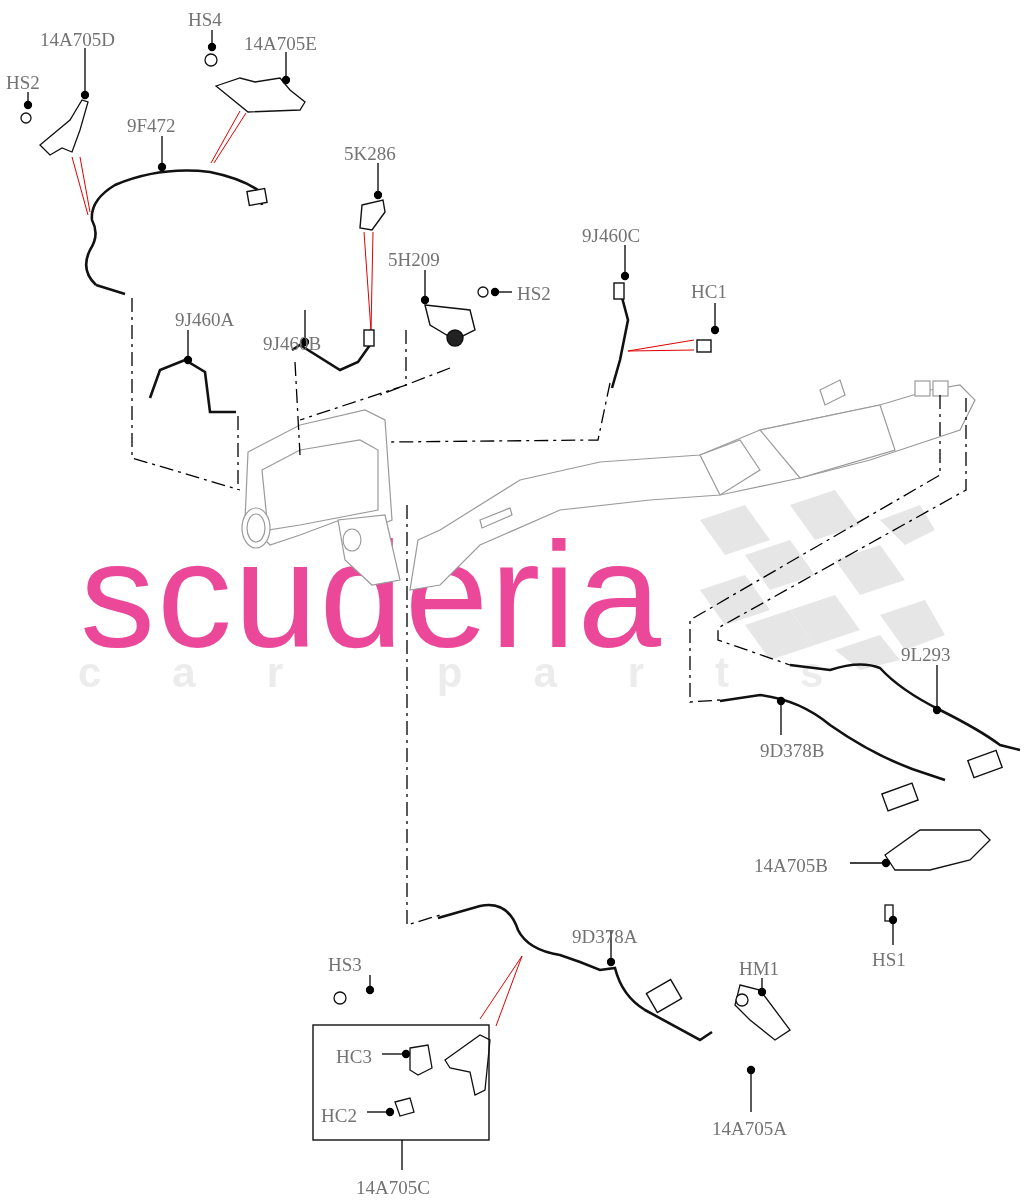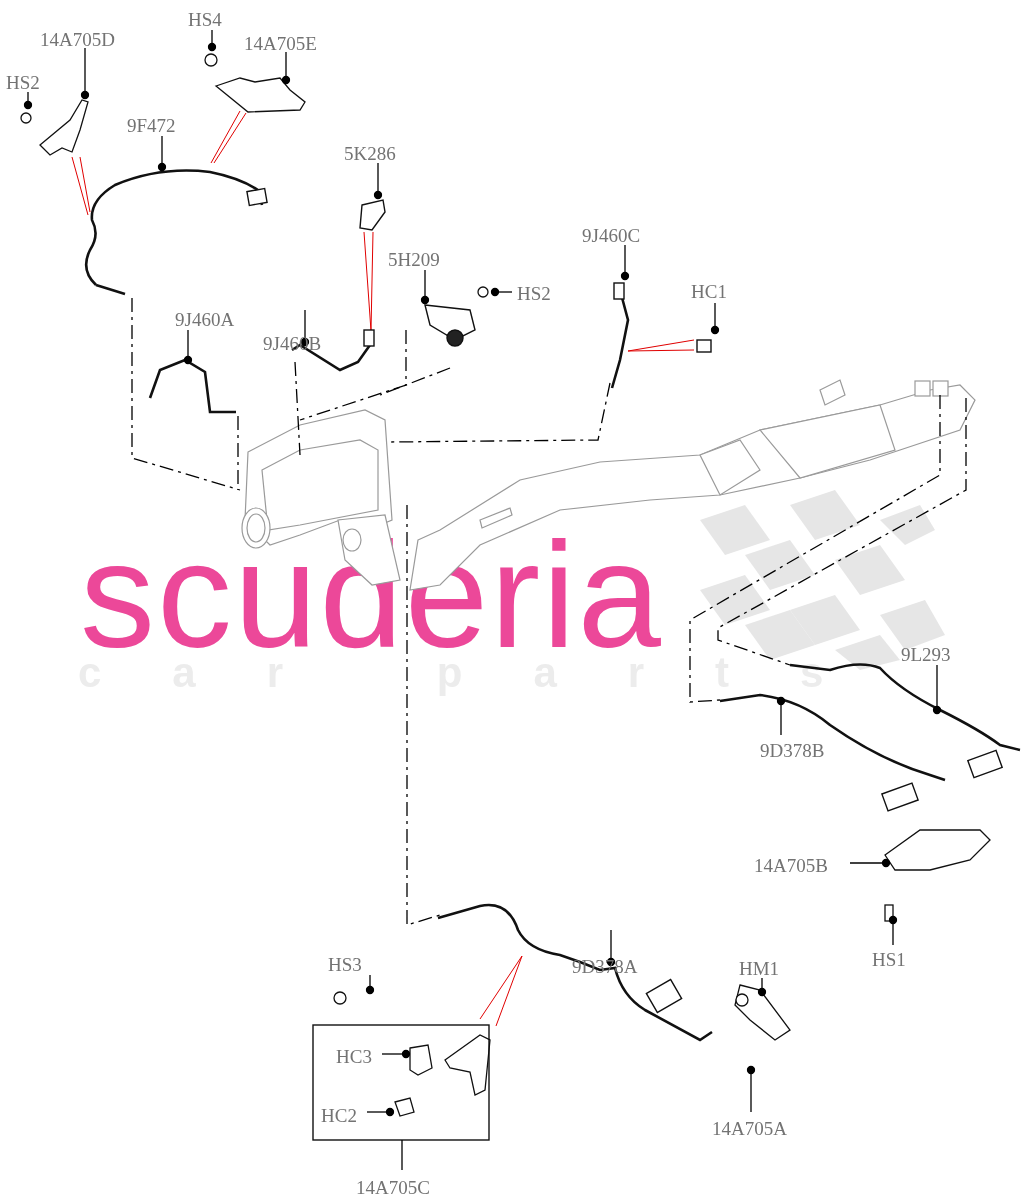--- a/index.html
+++ b/index.html
@@ -170,21 +170,21 @@
     <div class="lbl" style="left: 344px; top: 144px; text-align: center;">5K286</div>
     <div class="lbl" style="left: 582px; top: 226px;">9J460C</div>
     <div class="lbl" style="left: 388px; top: 250px;">5H209</div>
     <div class="lbl" style="left: 517px; top: 284px;">HS2</div>
     <div class="lbl" style="left: 691px; top: 282px;">HC1</div>
     <div class="lbl" style="left: 263px; top: 290px; margin-top: 44px;">9J460B</div>
     <div class="lbl" style="left: 146px; top: 310px; margin-left: 29px;">9J460A</div>
     <div class="lbl" style="left: 901px; top: 645px; text-align: center;">9L293</div>
     <div class="lbl" style="left: 760px; top: 741px;">9D378B</div>
     <div class="lbl" style="left: 754px; top: 856px;">14A705B</div>
-    <div class="lbl" style="left: 572px; top: 957px;">9D378A</div>
+    <div class="lbl" style="left: 572px; top: 927px;">9D378A</div>
     <div class="lbl" style="left: 872px; top: 950px;">HS1</div>
     <div class="lbl" style="left: 328px; top: 955px;">HS3</div>
     <div class="lbl" style="left: 739px; top: 959px;">HM1</div>
     <div class="lbl" style="left: 336px; top: 1047px;">HC3</div>
     <div class="lbl" style="left: 321px; top: 1106px;">HC2</div>
     <div class="lbl" style="left: 712px; top: 1119px;">14A705A</div>
     <div class="lbl" style="left: 356px; top: 1178px; text-align: right;">14A705C</div>
   </div>
 
 </body></html>

